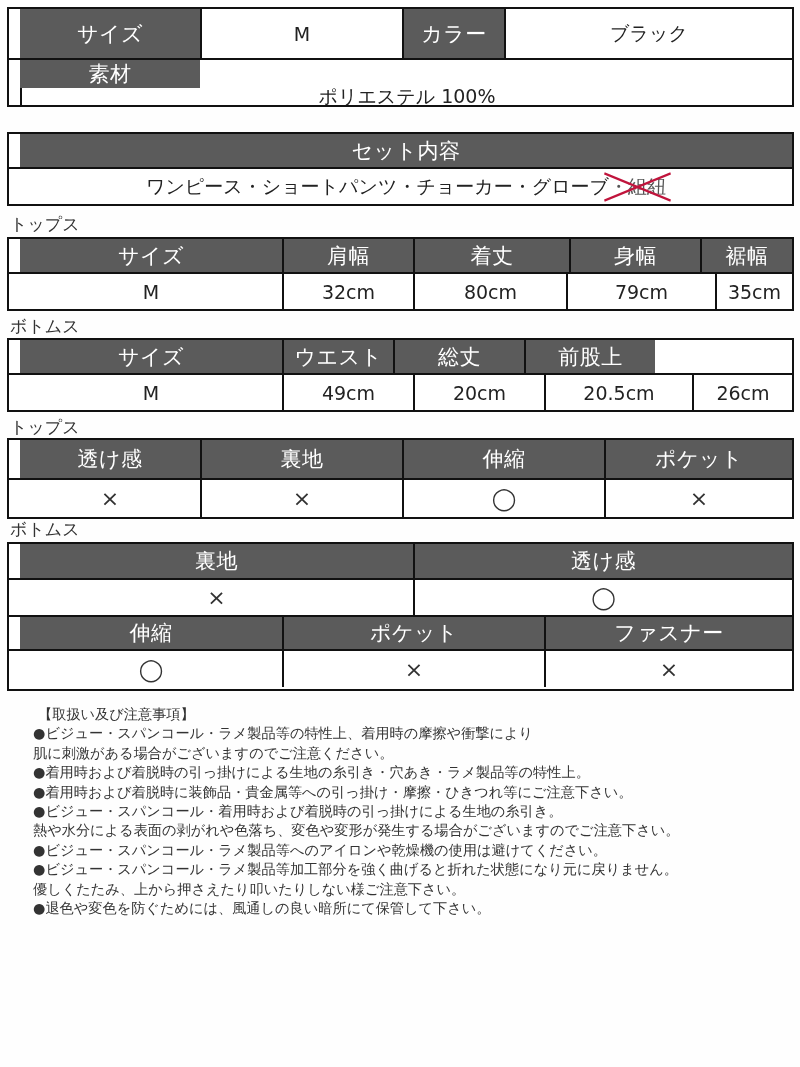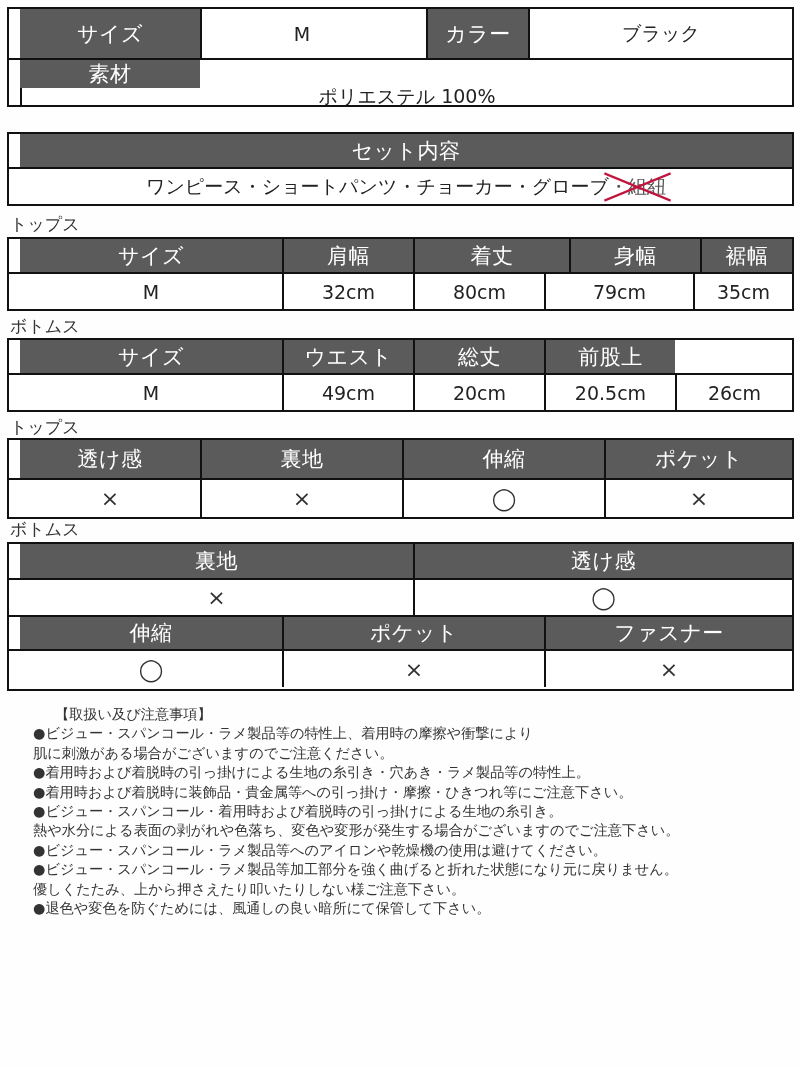--- a/index.html
+++ b/index.html
@@ -11,30 +11,30 @@
     .cell { display: flex; align-items: center; justify-content: center; overflow: hidden; white-space: nowrap; }
     .cell + .cell { border-left: 2px solid #111; }
     .hd { background: #5b5b5b; color: #fff; font-size: 21px; letter-spacing: 0.5px; }
     .vl { background: #fff; color: #222; font-size: 19px; }
     .vl.sym { font-size: 22px; color: #333; }
     .sec-label { position: absolute; left: 10px; font-size: 17px; color: #333; line-height: 18px; }
     .strike { position: relative; display: inline-block; color: #555; }
     .strike svg { position: absolute; left: -6px; top: -4px; width: calc(100% + 12px); height: calc(100% + 8px); }
     .notes { position: absolute; left: 33px; top: 705px; width: 760px; font-size: 14.2px; line-height: 19.4px; color: #333; }
     .notes .ln { white-space: nowrap; display: block; }
-    .notes .ln.indent { margin-left: 22px; }
+    .notes .ln.indent { margin-left: 5px; }
   </style>
 </head>
 <body>
 
 <div class="tbl" style="top:7px; height:100px;">
   <div class="row" style="height:49px;">
     <div class="cell hd" style="width:180px;">サイズ</div>
     <div class="cell vl" style="width:202px;">M</div>
-    <div class="cell hd" style="width:102px;margin-left:24px;">カラー</div>
+    <div class="cell hd" style="width:102px;">カラー</div>
     <div class="cell vl" style="flex:1;">ブラック</div>
   </div>
   <div class="row" style="height:47px;flex-direction:column;">
     <div class="cell hd" style="width:180px;">素材</div>
     <div class="cell vl" style="flex:1;">ポリエステル 100%</div>
   </div>
 </div>
 
 <div class="tbl" style="top:120px; height:74px;margin-top:12px;">
   <div class="row" style="height:33px;">
@@ -59,40 +59,40 @@
   <div class="row" style="height:33px;">
     <div class="cell hd" style="width:262px;">サイズ</div>
     <div class="cell hd" style="width:131px;">肩幅</div>
     <div class="cell hd" style="width:156px;">着丈</div>
     <div class="cell hd" style="width:131px;">身幅</div>
     <div class="cell hd" style="flex:1;">裾幅</div>
   </div>
   <div class="row" style="height:37px;">
     <div class="cell vl" style="width:262px;">M</div>
     <div class="cell vl" style="width:131px;">32cm</div>
-    <div class="cell vl" style="width:131px;">80cm</div>
+    <div class="cell vl" style="width:153px;">80cm</div>
     <div class="cell vl" style="width:149px;">79cm</div>
     <div class="cell vl" style="flex:1;">35cm</div>
   </div>
 </div>
 
 <div class="sec-label" style="top:317px;">ボトムス</div>
 <div class="tbl" style="top:338px; height:74px;">
   <div class="row" style="height:33px;">
     <div class="cell hd" style="width:262px;">サイズ</div>
-    <div class="cell hd" style="width:131px;">ウエスト</div>
+    <div class="cell hd" style="width:111px;">ウエスト</div>
     <div class="cell hd" style="width:131px;">総丈</div>
     <div class="cell hd" style="width:131px;">前股上</div>
     <div class="cell hd" style="flex:1;margin-top:44px;">太もも幅</div>
   </div>
   <div class="row" style="height:37px;">
     <div class="cell vl" style="width:262px;">M</div>
     <div class="cell vl" style="width:131px;">49cm</div>
     <div class="cell vl" style="width:131px;">20cm</div>
-    <div class="cell vl" style="width:131px;">20.5cm</div>
+    <div class="cell vl" style="width:148px;">20.5cm</div>
     <div class="cell vl" style="flex:1;">26cm</div>
   </div>
 </div>
 
 <div class="sec-label" style="top:418px;">トップス</div>
 <div class="tbl" style="top:438px; height:81px;">
   <div class="row" style="height:38px;">
     <div class="cell hd" style="width:180px;">透け感</div>
     <div class="cell hd" style="width:202px;">裏地</div>
     <div class="cell hd" style="width:202px;">伸縮</div>

